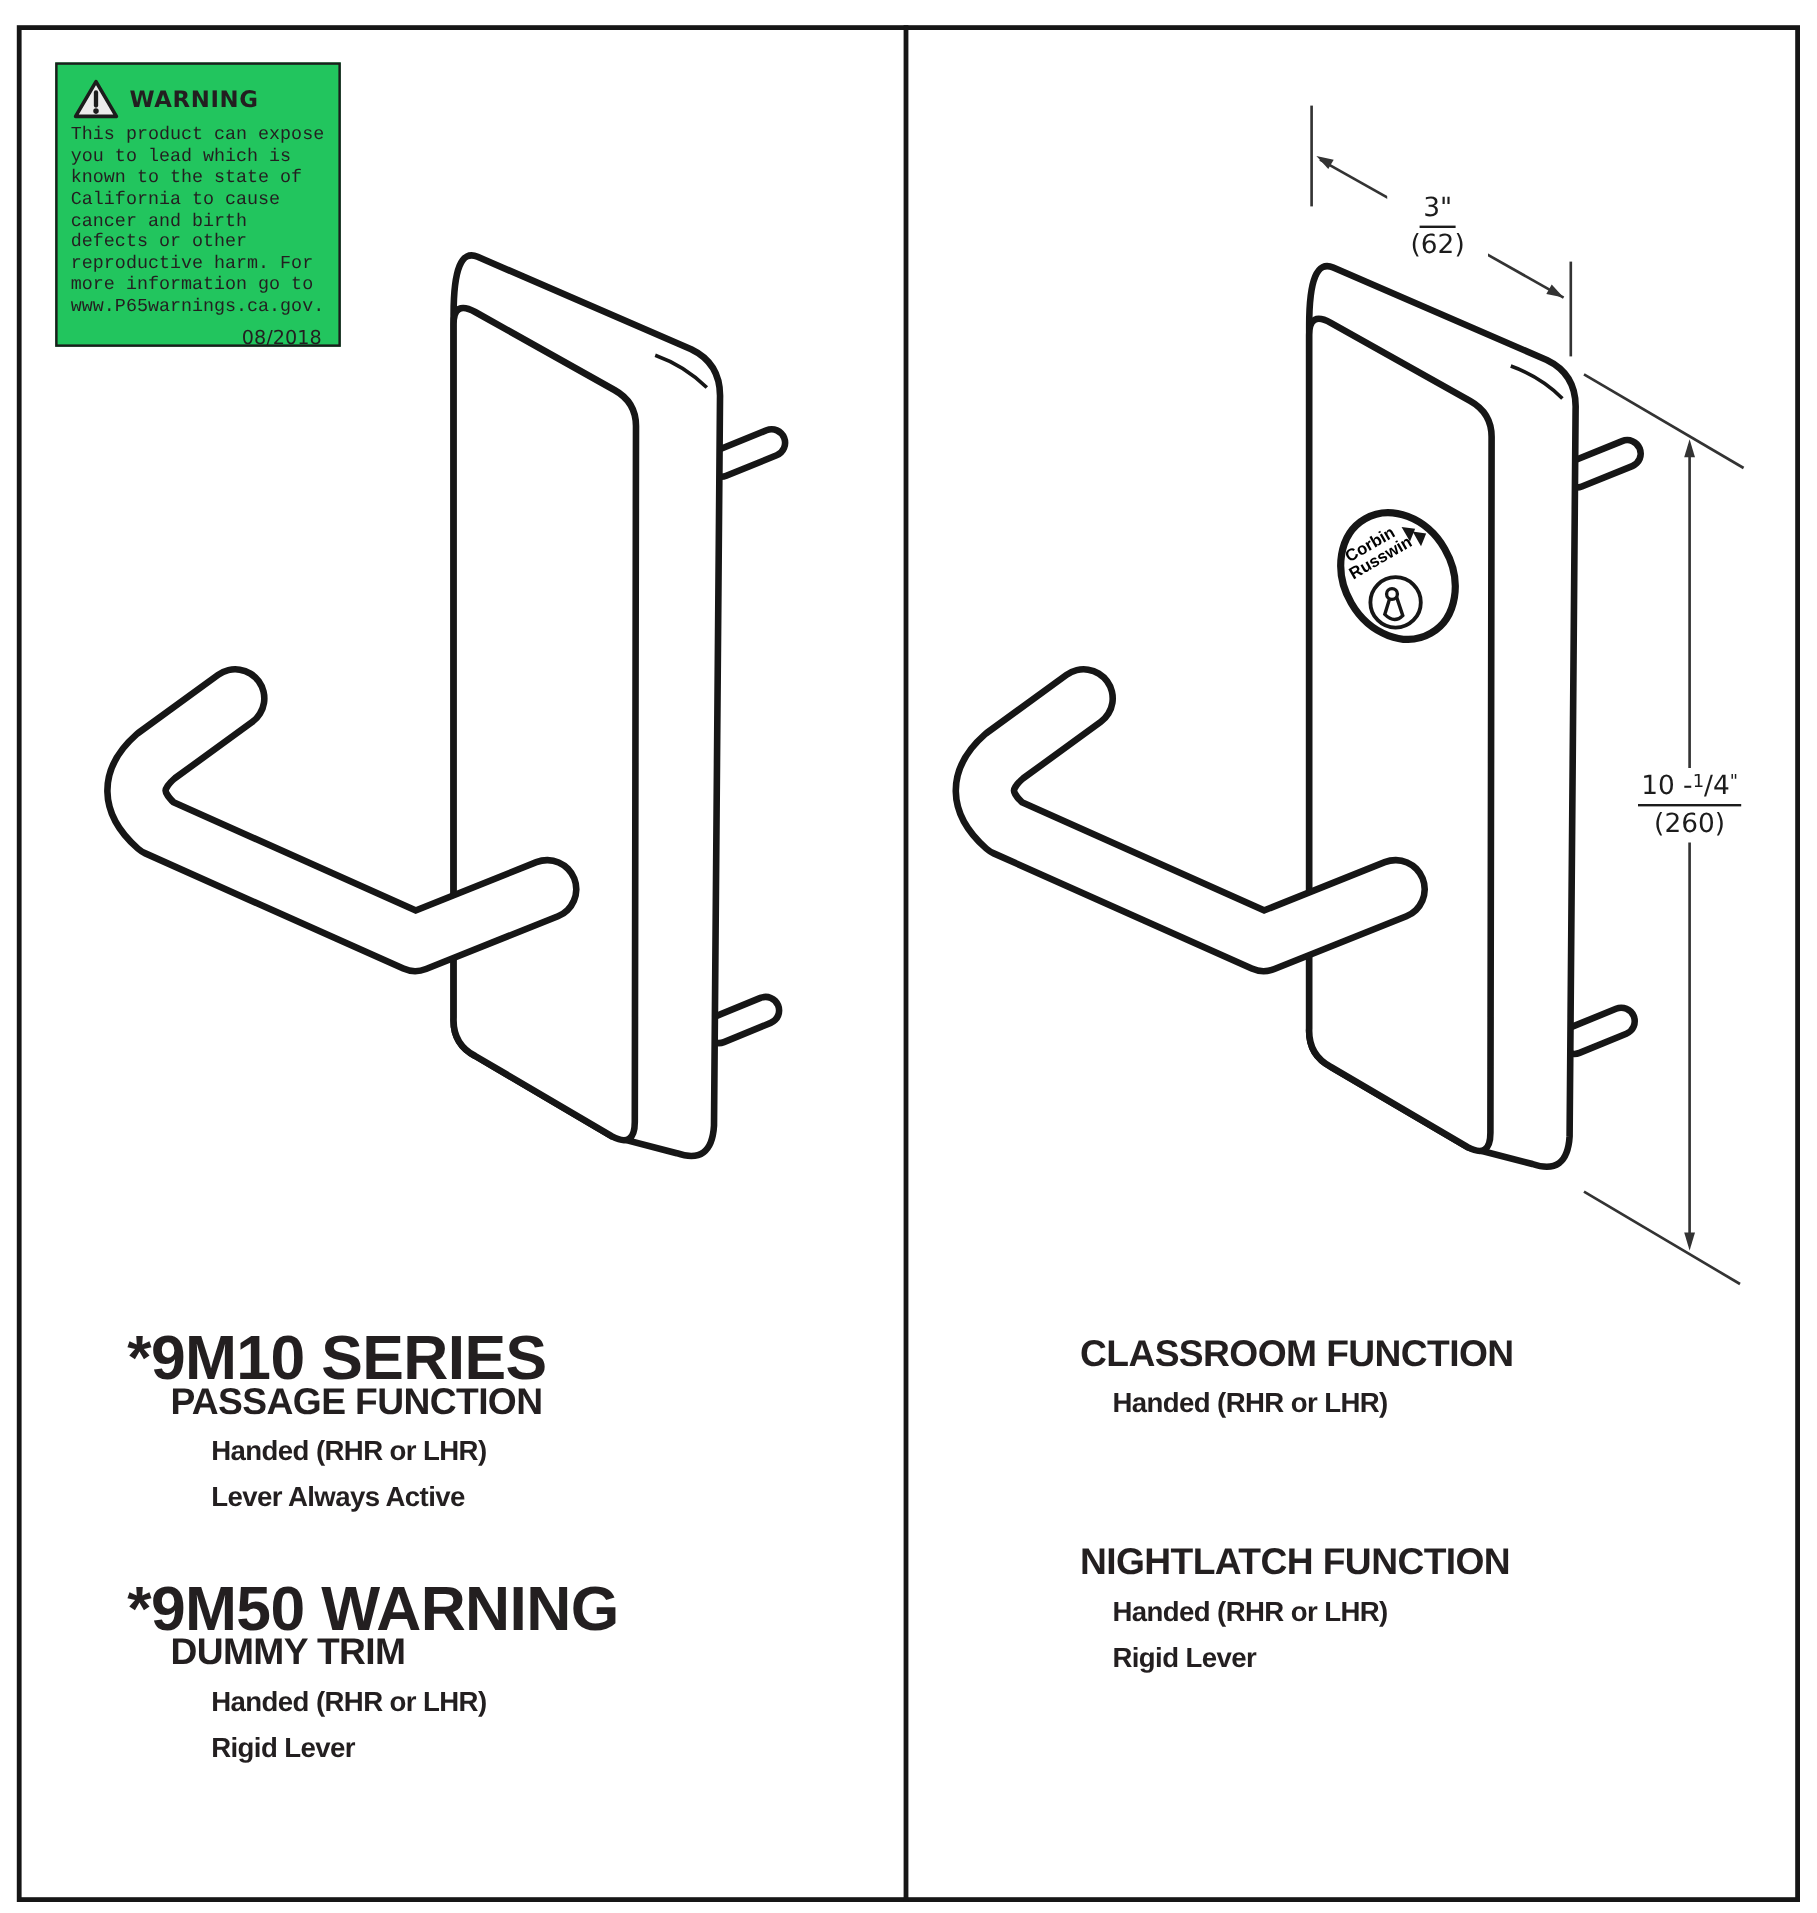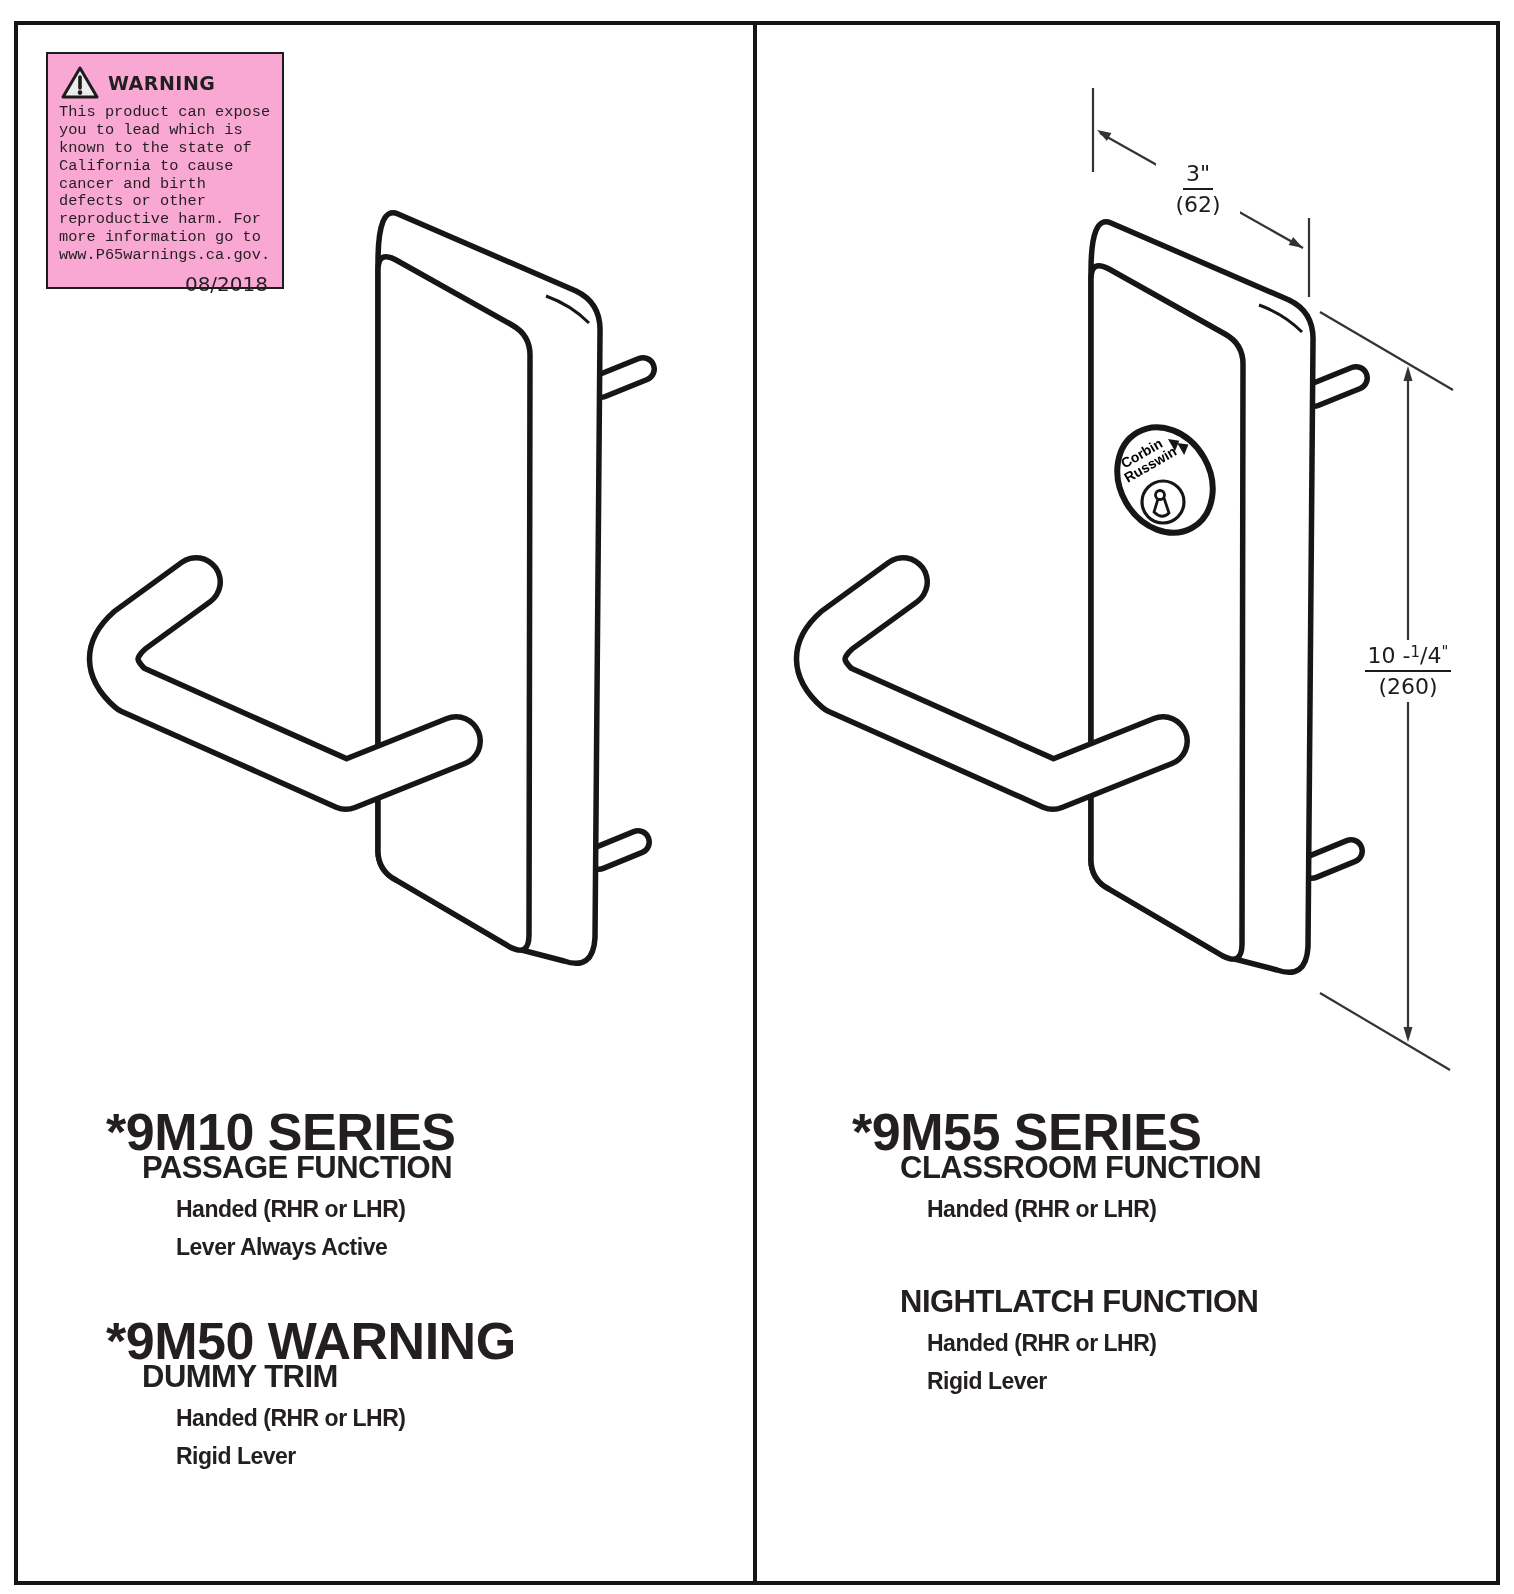--- a/index.html
+++ b/index.html
@@ -10,34 +10,34 @@
   .page-border{
     position:absolute;left:14px;top:21px;width:1478px;height:1556px;
     border:4px solid #161616;background:#fff;
   }
   .divider{
     position:absolute;left:753px;top:21px;width:4px;height:1564px;background:#161616;
   }
   
   .warnbox{
     position:absolute;left:46px;top:52px;width:238px;height:237px;
-    border:2px solid #1c1c1c;background:#f9a8d4;box-sizing:border-box;
+    border:2px solid #1c1c1c;background:#22c55e;box-sizing:border-box;
     padding:10px 10px 0 11px;
   }
   .warnhead{display:flex;align-items:center;gap:7px;margin-bottom:2px;}
   .warnhead .wtitle{
     font-family:"DejaVu Sans",sans-serif;font-weight:bold;font-size:19px;
     letter-spacing:0.5px;
   }
   .warnbody{
     font-family:Liberation Mono, monospace;font-size:15.3px;line-height:1.17;
     width:218px;
   }
   .warndate{
-    font-family:"DejaVu Sans",sans-serif;font-size:20px;text-align:right;
+    font-family:"DejaVu Sans",sans-serif;font-size:16px;text-align:right;
     margin-top:7px;padding-right:4px;
   }
   
   .product{position:absolute;white-space:nowrap;font-weight:bold;letter-spacing:-0.5px;}
   .series{font-size:52px;line-height:40px;}
   .function{font-size:31px;line-height:31px;}
   .subline{font-size:23px;line-height:29px;margin-top:12px;}
   .subline + .subline{margin-top:9px;}
   .lp .function{margin-left:36px;}
   .lp .subline{margin-left:70px;}
@@ -169,21 +169,20 @@
 </div>
 
 <div class="product lp" style="left:106px;top:1321px;">
   <div class="series">*9M50 WARNING</div>
   <div class="function">DUMMY TRIM</div>
   <div class="subline">Handed (RHR or LHR)</div>
   <div class="subline">Rigid Lever</div>
 </div>
 
 <div class="product rp" style="left:852px;top:1112px;">
-  <div class="series">*9M55 SERIES</div>
   <div class="function">CLASSROOM FUNCTION</div>
   <div class="subline">Handed (RHR or LHR)</div>
 </div>
 
 <div class="product rp" style="left:852px;top:1286px;">
   <div class="function">NIGHTLATCH FUNCTION</div>
   <div class="subline">Handed (RHR or LHR)</div>
   <div class="subline">Rigid Lever</div>
 </div>
 

